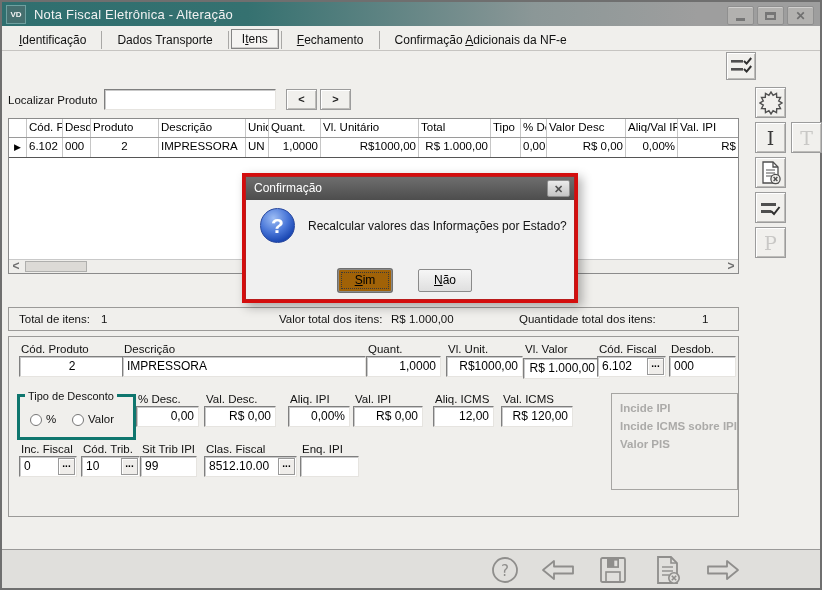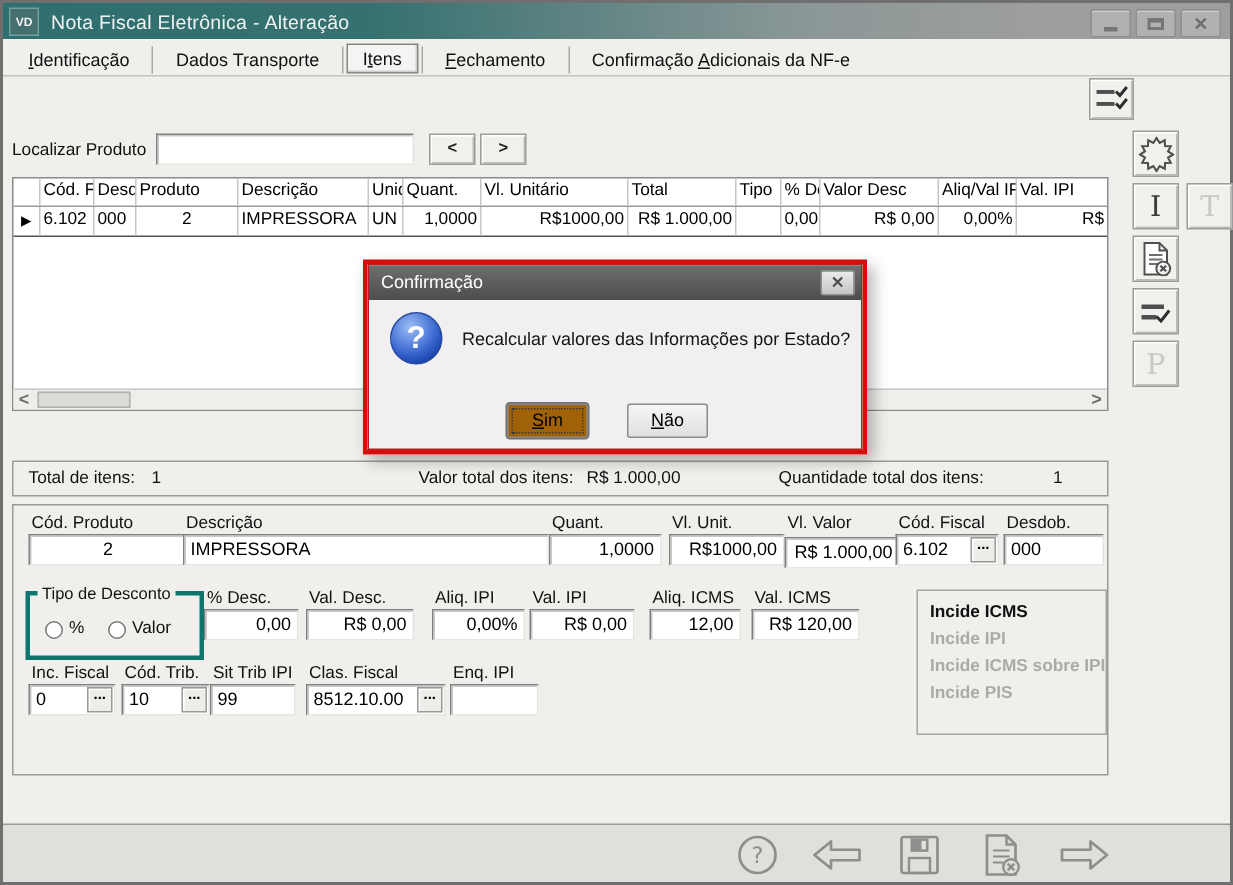--- a/index.html
+++ b/index.html
@@ -234,24 +234,23 @@
     <div class="lbl" style="left:281px;top:56px;">Aliq. IPI</div>
     <div class="fld right" style="left:279px;top:69px;width:62px;">0,00%</div>
     <div class="lbl" style="left:346px;top:56px;">Val. IPI</div>
     <div class="fld right" style="left:344px;top:69px;width:70px;">R$ 0,00</div>
     <div class="lbl" style="left:426px;top:56px;">Aliq. ICMS</div>
     <div class="fld right" style="left:424px;top:69px;width:61px;">12,00</div>
     <div class="lbl" style="left:494px;top:56px;">Val. ICMS</div>
     <div class="fld right" style="left:492px;top:69px;width:72px;">R$ 120,00</div>
 
     <div class="incbox">
-      <div class="incitem active">Incide ICMS</div>
       <div class="incitem off">Incide IPI</div>
       <div class="incitem off">Incide ICMS sobre IPI</div>
-      <div class="incitem off">Incide PIS</div>
+      <div class="incitem off">Valor PIS</div>
     </div>
 
     <div class="lbl" style="left:12px;top:106px;">Inc. Fiscal</div>
     <div class="fld" style="left:10px;top:119px;width:58px;"><span>0</span><span class="dots">...</span></div>
     <div class="lbl" style="left:74px;top:106px;">Cód. Trib.</div>
     <div class="fld" style="left:72px;top:119px;width:59px;"><span>10</span><span class="dots">...</span></div>
     <div class="lbl" style="left:133px;top:106px;">Sit Trib IPI</div>
     <div class="fld" style="left:131px;top:119px;width:57px;">99</div>
     <div class="lbl" style="left:197px;top:106px;">Clas. Fiscal</div>
     <div class="fld" style="left:195px;top:119px;width:93px;"><span>8512.10.00</span><span class="dots">...</span></div>

